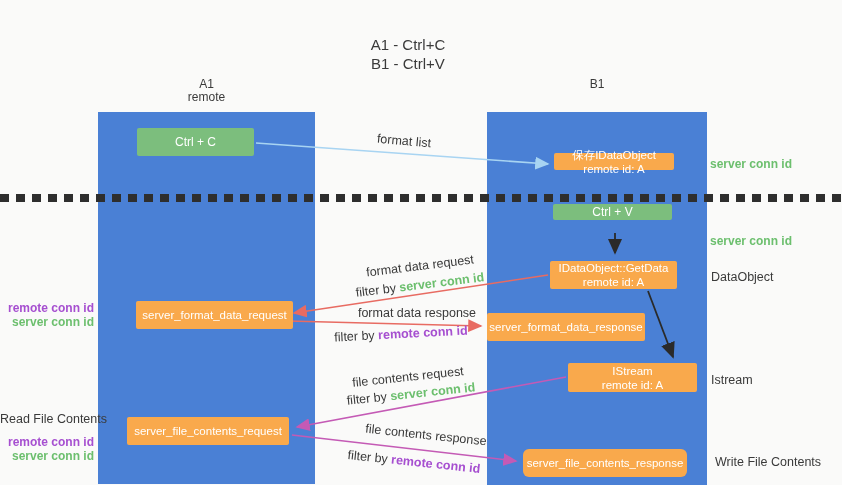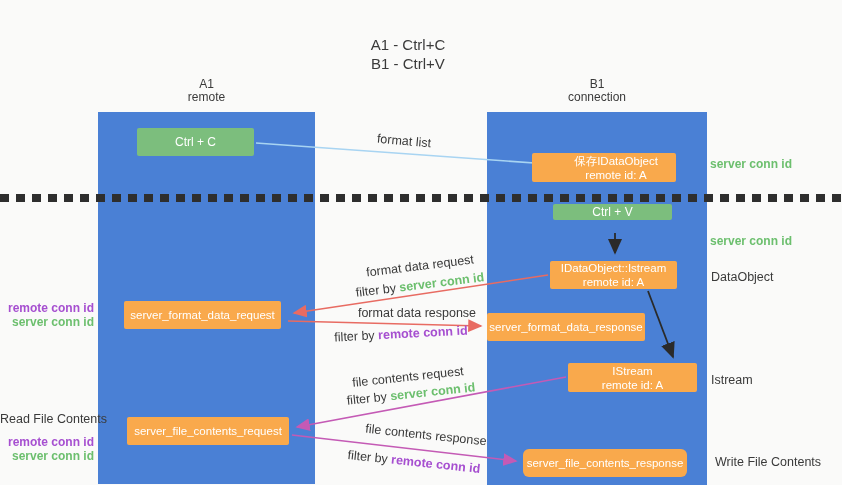--- a/index.html
+++ b/index.html
@@ -96,21 +96,20 @@
     <div>A1 - Ctrl+C</div>
     <div>B1 - Ctrl+V</div>
   </div>
 
   <div class="col-header" style="left:98px;width:217px;">
     <div>A1</div>
     <div>remote</div>
   </div>
   <div class="col-header" style="left:487px;width:220px;">
     <div>B1</div>
-    <div>connection</div>
   </div>
 
   <div class="column" style="left:98px;top:88px;width:217px;height:372px;"></div>
   <div class="column" style="left:487px;top:88px;width:220px;height:374px;"></div>
 
   <div class="dashline"></div>
 
   <svg class="overlay" width="842" height="485" viewBox="0 0 842 485">
     <defs>
       <marker id="m-blue" markerWidth="10" markerHeight="8" refX="8" refY="4" orient="auto">
@@ -132,35 +131,35 @@
     <line x1="288" y1="297" x2="481" y2="302" style="stroke:var(--arrow-red);stroke-width:1.6" marker-end="url(#m-red)"></line>
     <line x1="648" y1="267" x2="673" y2="333" style="stroke:var(--arrow-black);stroke-width:1.8" marker-end="url(#m-black)"></line>
     <line x1="566" y1="353" x2="297" y2="403" style="stroke:var(--arrow-magenta);stroke-width:1.6" marker-end="url(#m-magenta)"></line>
     <line x1="292" y1="411" x2="516" y2="437" style="stroke:var(--arrow-magenta);stroke-width:1.6" marker-end="url(#m-magenta)"></line>
   </svg>
 
   <div class="box green" style="left:137px;top:104px;width:117px;height:28px;font-size:12px;">
     <div>Ctrl + C</div>
   </div>
 
-  <div class="box orange" style="left:532px;top:129px;width:120px;height:29px;padding-left:24px;">
+  <div class="box orange" style="left:554px;top:129px;width:120px;height:17px;">
     <div>保存IDataObject</div>
     <div>remote id: A</div>
   </div>
 
   <div class="box green" style="left:553px;top:180px;width:119px;height:16px;font-size:12px;">
     <div>Ctrl + V</div>
   </div>
 
   <div class="box orange" style="left:550px;top:237px;width:127px;height:28px;">
-    <div>IDataObject::Istream</div>
+    <div>IDataObject::GetData</div>
     <div>remote id: A</div>
   </div>
 
-  <div class="box orange" style="left:124px;top:277px;width:157px;height:28px;">
+  <div class="box orange" style="left:136px;top:277px;width:157px;height:28px;">
     <div>server_format_data_request</div>
   </div>
 
   <div class="box orange" style="left:487px;top:289px;width:158px;height:28px;">
     <div>server_format_data_response</div>
   </div>
 
   <div class="box orange" style="left:568px;top:339px;width:129px;height:29px;">
     <div>IStream</div>
     <div>remote id: A</div>

